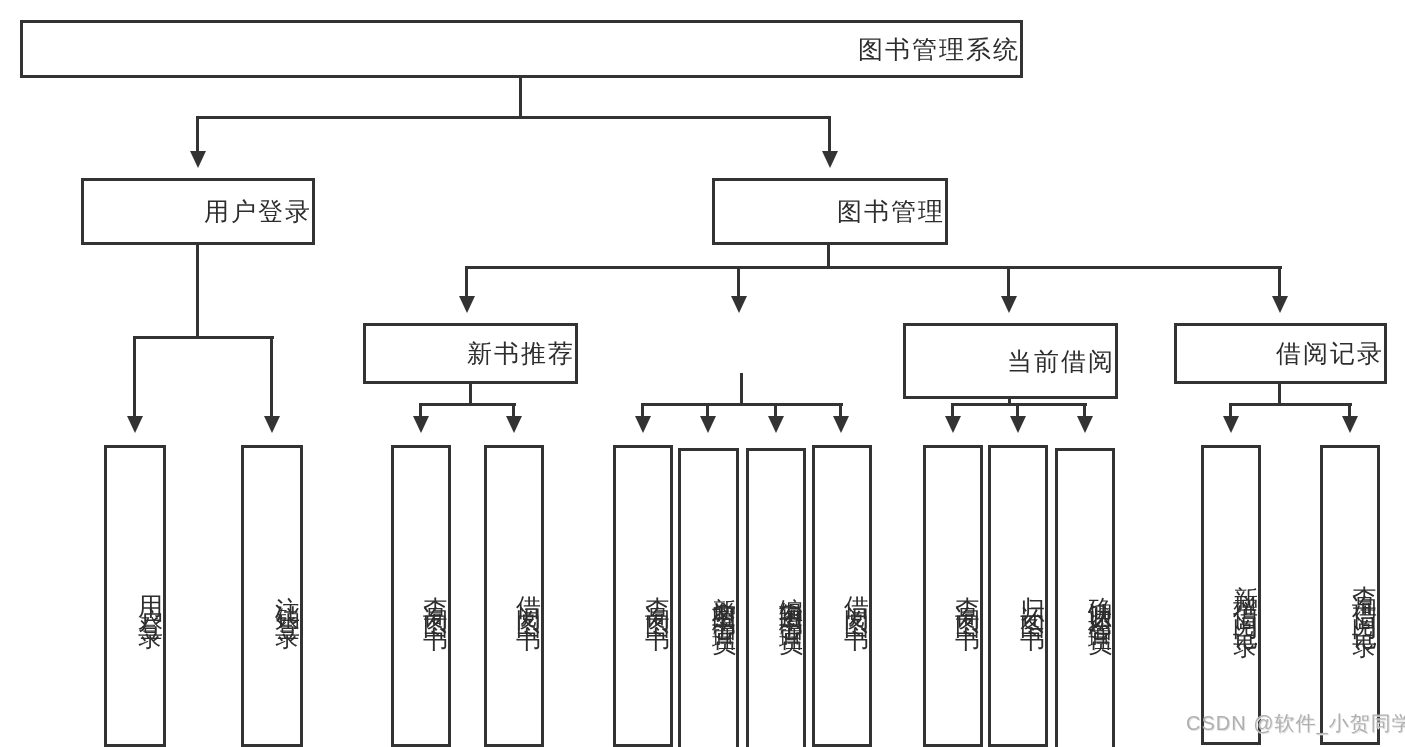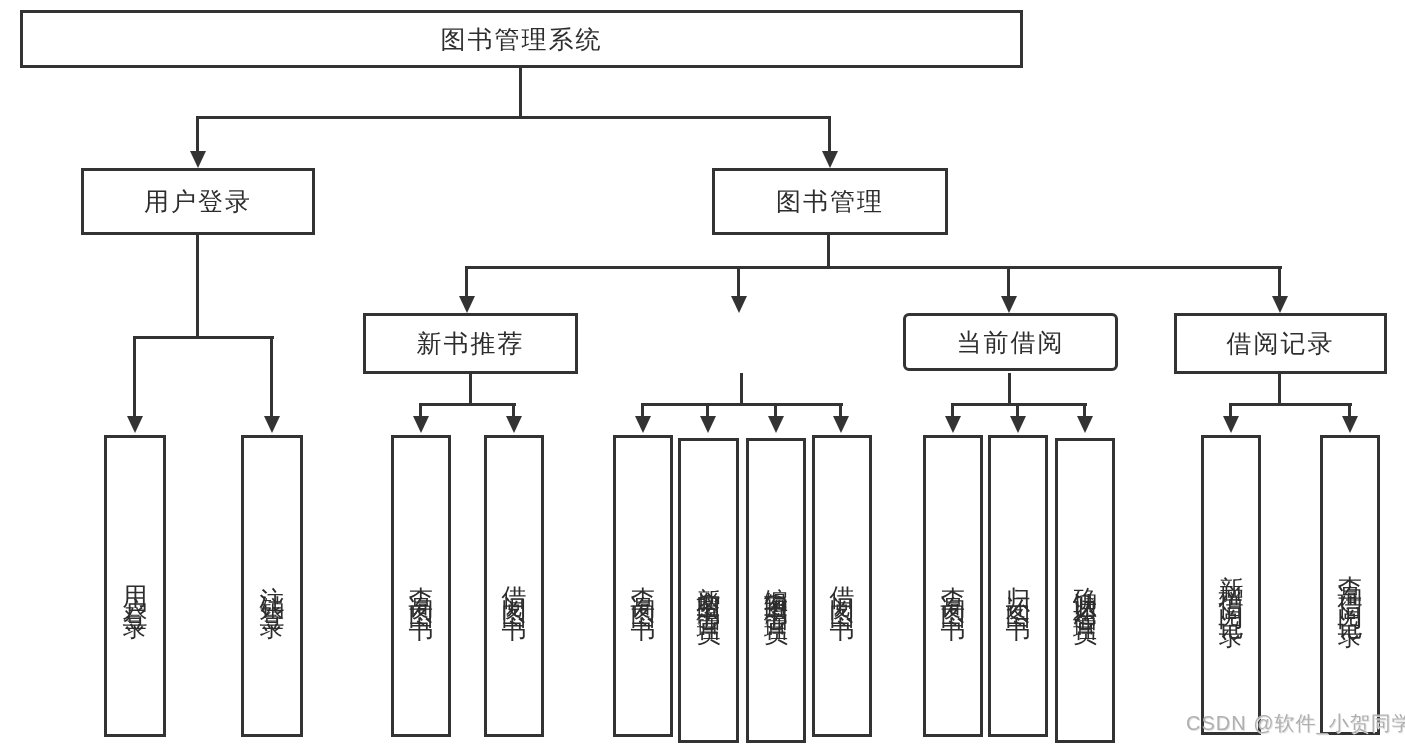--- a/index.html
+++ b/index.html
@@ -11,24 +11,25 @@
     color:#2d2d2d;
     overflow:hidden;
   }
   .box{
     position:absolute;
     box-sizing:border-box;
     border:3px solid #333333;
     background:#ffffff;
     display:flex;
     align-items:center;
-    justify-content:center;
+    justify-content:flex-end;
     font-size:25px;
     letter-spacing:2px;
     color:#2d2d2d;
+    margin-top:10px;
   }
   .leaf{
     font-size:25px;
     letter-spacing:0;
   }
   .vtext{
     writing-mode:vertical-rl;
     text-orientation:mixed;
     letter-spacing:10px;
     line-height:1;
@@ -132,21 +133,21 @@
 
   <div class="box" style="left:363px;top:313px;width:215px;height:61px;">
     <span>新书推荐</span>
   </div>
 
   <div class="box" style="left:712px;top:168px;width:236px;height:67px;">
     <span>图书管理</span>
   </div>
 
 
-  <div class="box" style="left:903px;top:313px;width:215px;height:58px;border-radius:6px;">
+  <div class="box" style="left:903px;top:313px;width:215px;height:76px;">
     <span>当前借阅</span>
   </div>
 
   <div class="box" style="left:1174px;top:313px;width:213px;height:61px;">
     <span>借阅记录</span>
   </div>
 
   <div class="box leaf" style="left:104px;top:435px;width:62px;height:302px;">
     <span class="vtext">用户登录</span>
   </div>

